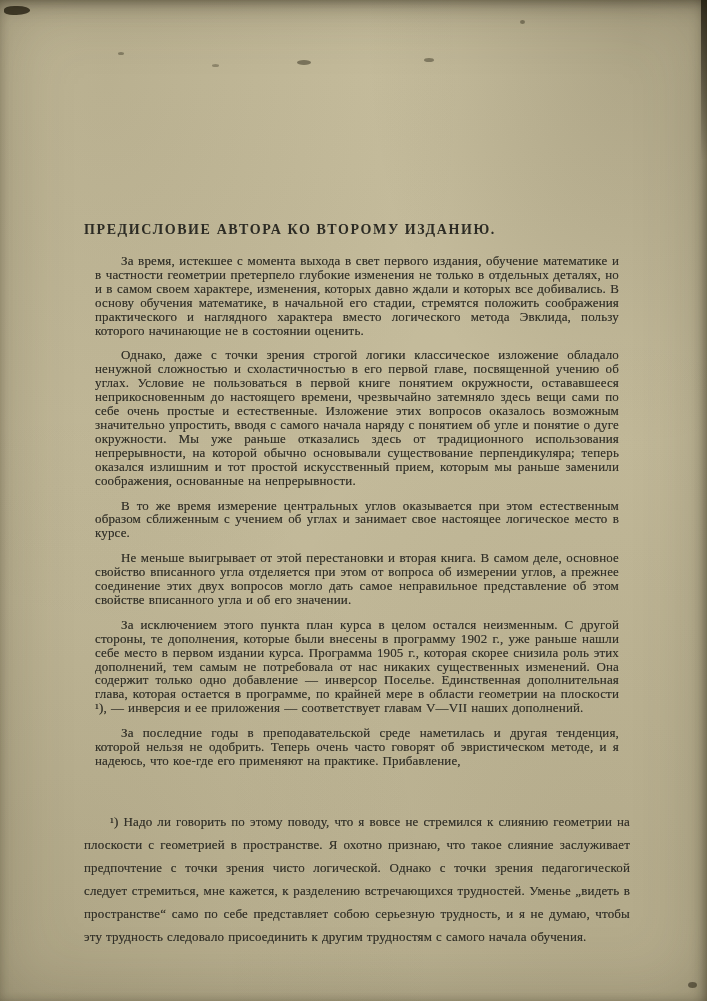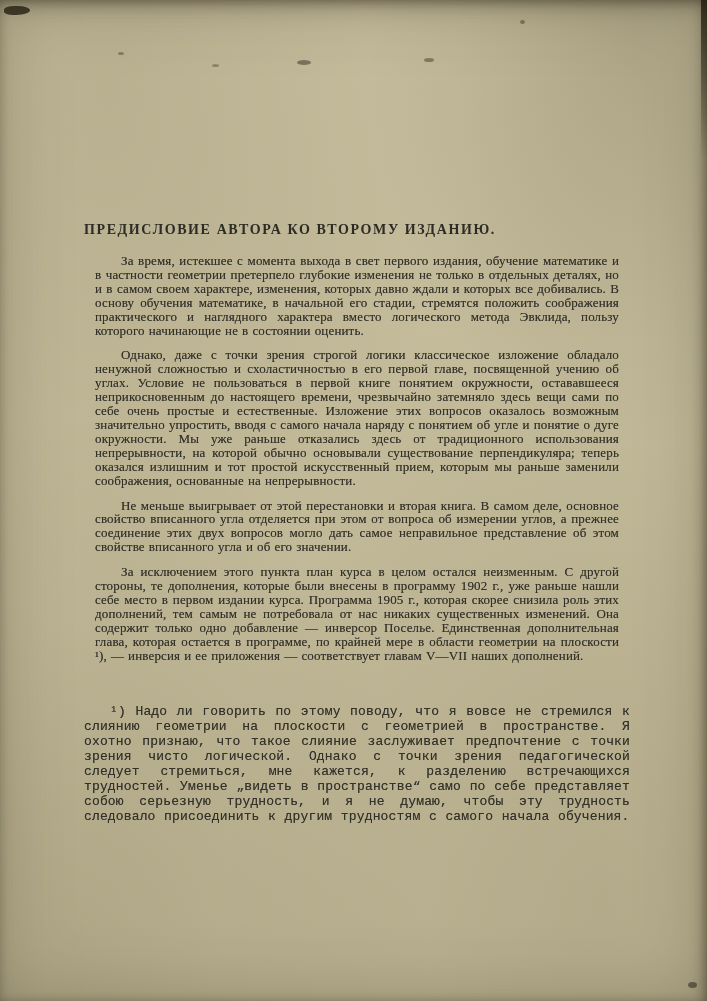--- a/index.html
+++ b/index.html
@@ -61,27 +61,26 @@
     line-height:13.9px;
     text-align:justify;
     text-indent:26px;
     letter-spacing:.15px;
     word-spacing:.6px;
     text-shadow:0 0 .4px rgba(45,42,30,.55);
   }
   .footnote{
     margin-top:42px;
     font-size:13px;
-    line-height:15px;
+    line-height:23px;
     text-align:justify;
     text-indent:26px;
     letter-spacing:.15px;
     word-spacing:.6px;
     text-shadow:0 0 .4px rgba(45,42,30,.55);
-    font-family:Liberation Mono, monospace;
   }
 </style>
 </head>
 <body>
 
 <div class="page">
 
   <div class="speck s1"></div>
   <div class="speck s2"></div>
   <div class="speck s3"></div>
@@ -90,21 +89,23 @@
   <div class="speck s6"></div>
   <div class="speck s7"></div>
   <div class="edge-right"></div>
 
   <div class="content">
     <h1 class="title">ПРЕДИСЛОВИЕ АВТОРА КО ВТОРОМУ ИЗДАНИЮ.</h1>
 
     <div class="body-text">
         <p>За время, истекшее с момента выхода в свет первого издания, обучение математике и в частности геометрии претерпело глубокие изменения не только в отдельных деталях, но и в самом своем характере, изменения, которых давно ждали и которых все добивались. В основу обучения математике, в начальной его стадии, стремятся положить соображения практического и наглядного характера вместо логического метода Эвклида, пользу которого начинающие не в состоянии оценить.</p>
         <p>Однако, даже с точки зрения строгой логики классическое изложение обладало ненужной сложностью и схоластичностью в его первой главе, посвященной учению об углах. Условие не пользоваться в первой книге понятием окружности, остававшееся неприкосновенным до настоящего времени, чрезвычайно затемняло здесь вещи сами по себе очень простые и естественные. Изложение этих вопросов оказалось возможным значительно упростить, вводя с самого начала наряду с понятием об угле и понятие о дуге окружности. Мы уже раньше отказались здесь от традиционного использования непрерывности, на которой обычно основывали существование перпендикуляра; теперь оказался излишним и тот простой искусственный прием, которым мы раньше заменили соображения, основанные на непрерывности.</p>
+        <p>В то же время измерение центральных углов оказывается при этом естественным образом сближенным с учением об углах и занимает свое настоящее логическое место в курсе.</p>
         <p>Не меньше выигрывает от этой перестановки и вторая книга. В самом деле, основное свойство вписанного угла отделяется при этом от вопроса об измерении углов, а прежнее соединение этих двух вопросов могло дать самое неправильное представление об этом свойстве вписанного угла и об его значении.</p>
         <p>За исключением этого пункта план курса в целом остался неизменным. С другой стороны, те дополнения, которые были внесены в программу 1902 г., уже раньше нашли себе место в первом издании курса. Программа 1905 г., которая скорее снизила роль этих дополнений, тем самым не потребовала от нас никаких существенных изменений. Она содержит только одно добавление — инверсор Поселье. Единственная дополнительная глава, которая остается в программе, по крайней мере в области геометрии на плоскости ¹), — инверсия и ее приложения — соответствует главам V—VII наших дополнений.</p>
+        <p>За последние годы в преподавательской среде наметилась и другая тенденция, которой нельзя не одобрить. Теперь очень часто говорят об эвристическом методе, и я надеюсь, что кое-где его применяют на практике. Прибавление,</p>
       </div>
 
     <div class="footnote">¹) Надо ли говорить по этому поводу, что я вовсе не стремился к слиянию геометрии на плоскости с геометрией в пространстве. Я охотно признаю, что такое слияние заслуживает предпочтение с точки зрения чисто логической. Однако с точки зрения педагогической следует стремиться, мне кажется, к разделению встречающихся трудностей. Уменье „видеть в пространстве“ само по себе представляет собою серьезную трудность, и я не думаю, чтобы эту трудность следовало присоединить к другим трудностям с самого начала обучения.</div>
   </div>
 
   <div class="vignette"></div>
 </div>
 
 </body></html>

